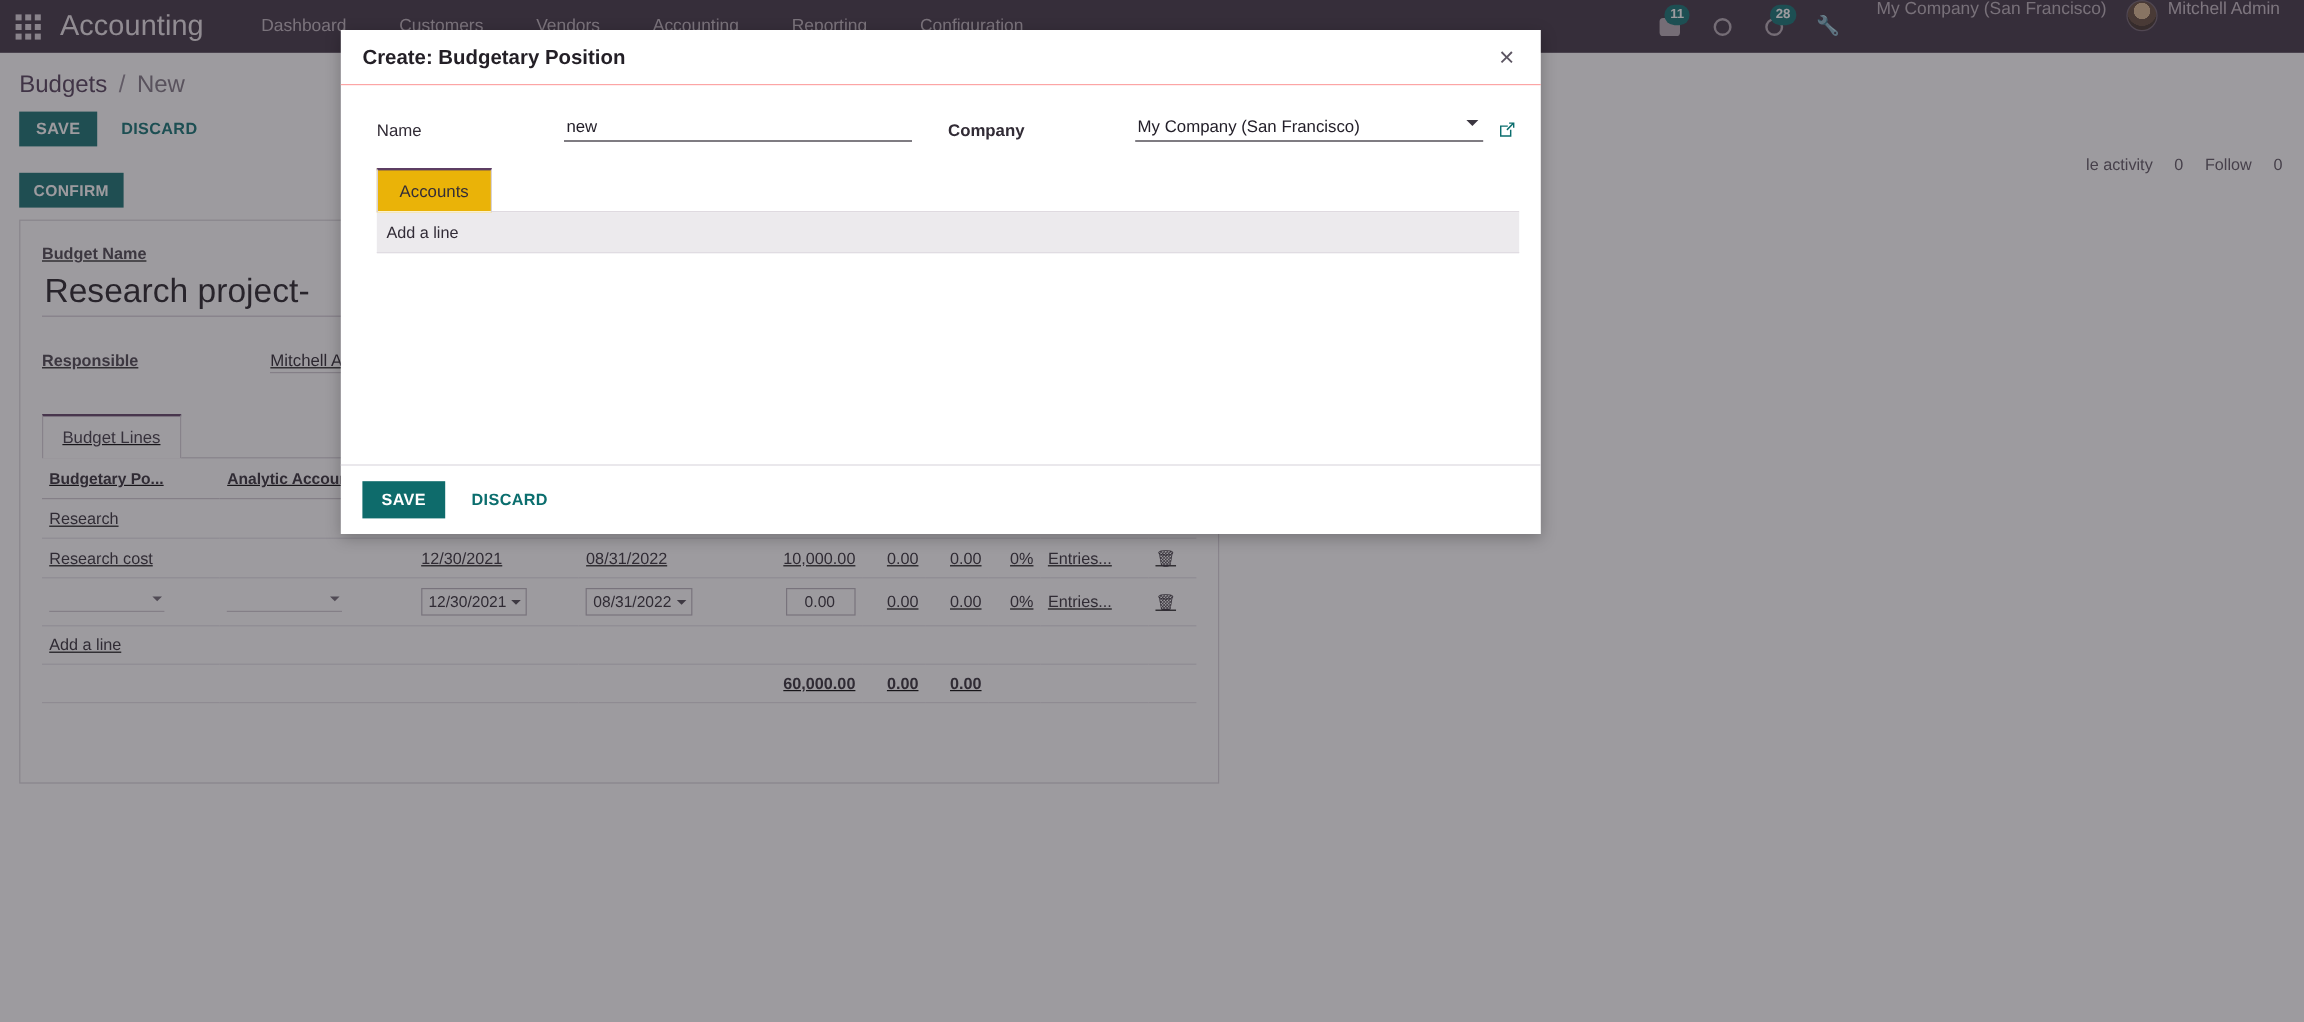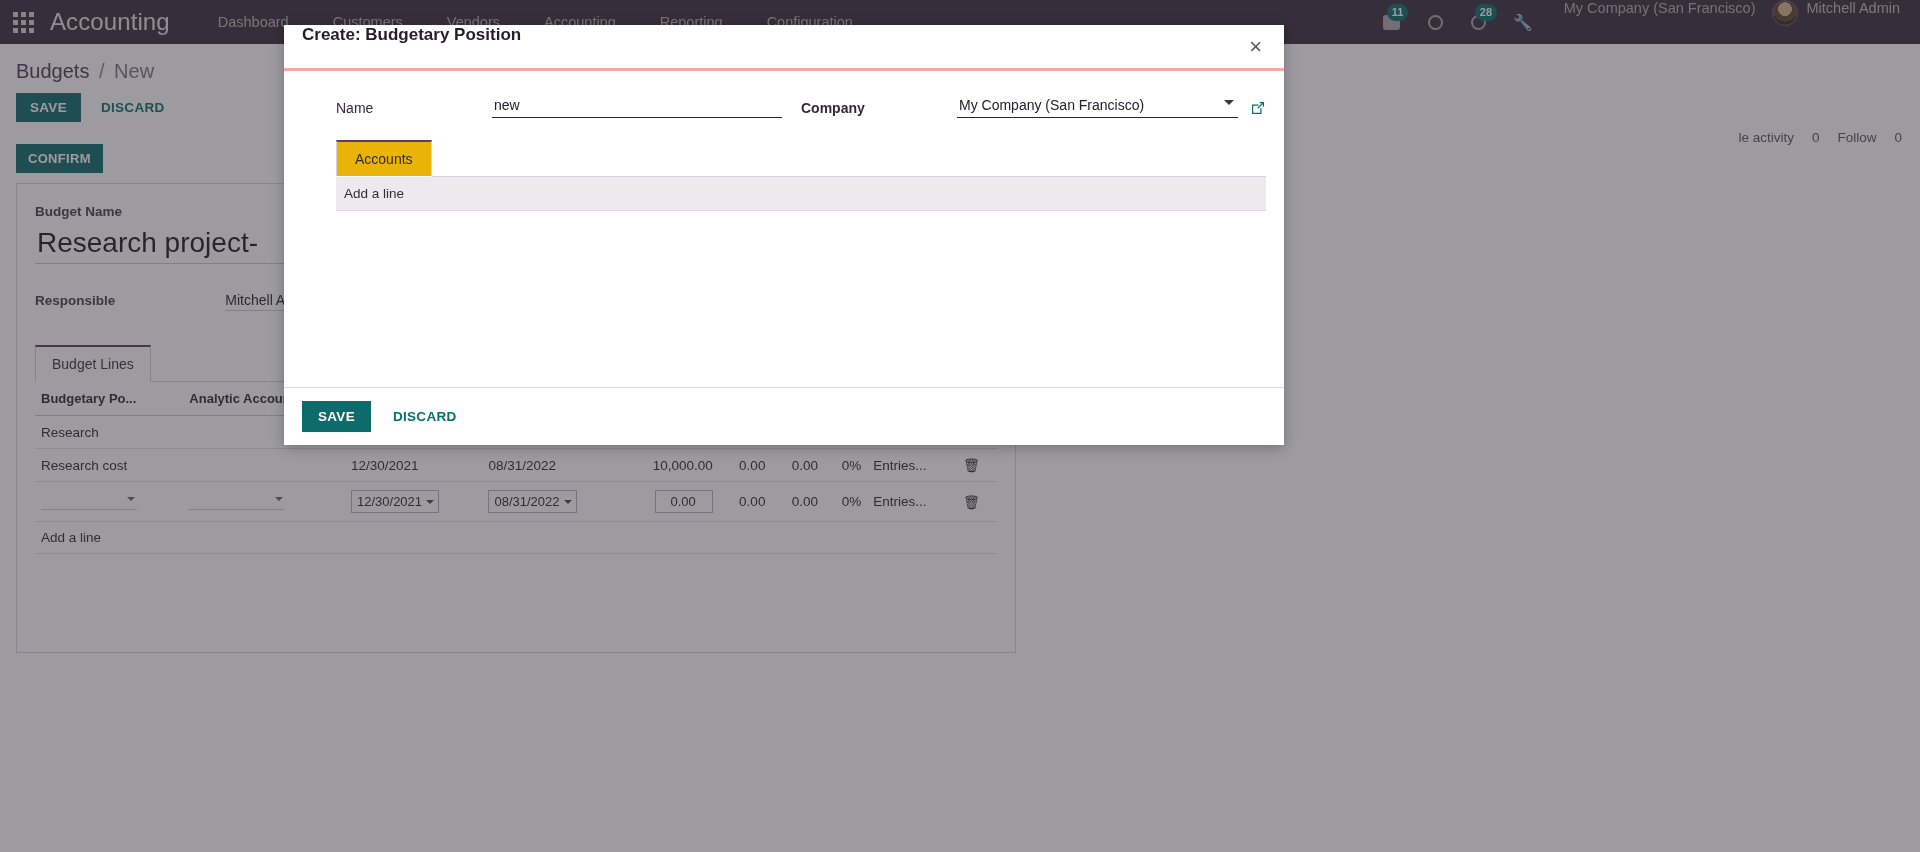--- a/index.html
+++ b/index.html
@@ -77,21 +77,21 @@
     position: absolute; right: 0; top: 86px; width: 620px;
     display: flex; align-items: center; justify-content: flex-end; gap: 18px;
     font-size: 13.5px; color: #5a525e; padding-right: 18px;
   }
   .status-row .it { cursor: pointer; }
   .status-row .cnt { color: #5a525e; }
 
   
   .sheet {
     margin: 10px 16px 0 16px; background: #fff; border: 1px solid #d8d4da;
-    width: 1000px; min-height: 470px; padding: 20px 18px;
+    width: 1000px; min-height: 470px; padding: 20px 18px; text-decoration: underline;
   }
   .f-label { font-size: 13.5px; color: #46404a; font-weight: bold; }
   .title-input {
     font-size: 28px; color: #1f1b22; border: none; border-bottom: 1px solid #cfc9d2;
     width: 560px; padding: 4px 2px; margin: 4px 0 26px 0; background: transparent;
     font-family: "Liberation Sans", sans-serif;
   }
   .resp-row { display: flex; align-items: baseline; gap: 110px; margin-bottom: 34px; }
   .resp-val { font-size: 14px; color: #27222b; border-bottom: 1px solid #cfc9d2; padding: 2px 60px 2px 0; }
 
@@ -133,29 +133,29 @@
     background: rgba(51,46,54,0.48); z-index: 10;
   }
 
   
   .modal {
     position: absolute; top: 25px; left: 284px; width: 1000px; height: 420px;
     background: #ffffff; z-index: 20; display: flex; flex-direction: column;
     box-shadow: 0 3px 12px rgba(0,0,0,.25);
   }
   .modal-head {
-    height: 46px; display: flex; padding: 0 18px;
-    border-bottom: 3px solid #fca5a5; flex: none;
+    height: 46px; display: flex; align-items: center; padding: 0 18px;
+    border-bottom: 1px solid #fca5a5; flex: none;
   }
   .modal-title { font-size: 17px; font-weight: bold; color: #231f26; }
   .modal-close {
     margin-left: auto; font-size: 22px; color: #5d5663; cursor: pointer;
     line-height: 1; padding: 2px 4px; background: none; border: none;
   }
-  .modal-body { flex: 1; padding: 24px 18px 0 12px; overflow: hidden; margin-left: 40px; }
+  .modal-body { flex: 1; padding: 24px 18px 0 30px; overflow: hidden; }
 
   .form-cols { display: flex; margin-bottom: 22px; }
   .fcol { width: 50%; display: flex; align-items: flex-end; }
   .fl { width: 156px; font-size: 14px; color: #312b35; flex: none; padding-bottom: 2px; }
   .fl.req { font-weight: bold; }
   .fv {
     flex: 1; border-bottom: 1px solid #2b2630; font-size: 14px; color: #24202a;
     padding: 2px 2px 4px 2px; position: relative; max-width: 290px;
   }
   .fv .caret { position: absolute; right: 4px; bottom: 7px; border: 5px solid transparent; border-top-color: #3b3640; }
@@ -329,20 +329,32 @@
               <td><span class="cell-inp date">08/31/2022<span class="car"></span></span></td>
               <td class="num"><span class="cell-inp">0.00</span></td>
               <td class="num">0.00</td>
               <td class="num">0.00</td>
               <td class="num">0%</td>
               <td class="entries">Entries...</td>
               <td class="trash">🗑</td>
             </tr>
             <tr>
               <td class="addline" colspan="10">Add a line</td>
+            </tr>
+            <tr class="totals">
+              <td></td>
+              <td></td>
+              <td></td>
+              <td></td>
+              <td class="num">60,000.00</td>
+              <td class="num">0.00</td>
+              <td class="num">0.00</td>
+              <td></td>
+              <td></td>
+              <td></td>
             </tr>
           </tbody>
         </table>
       </div>
     </div>
   </div>
 
   <div class="overlay"></div>
 
   <div class="modal">

